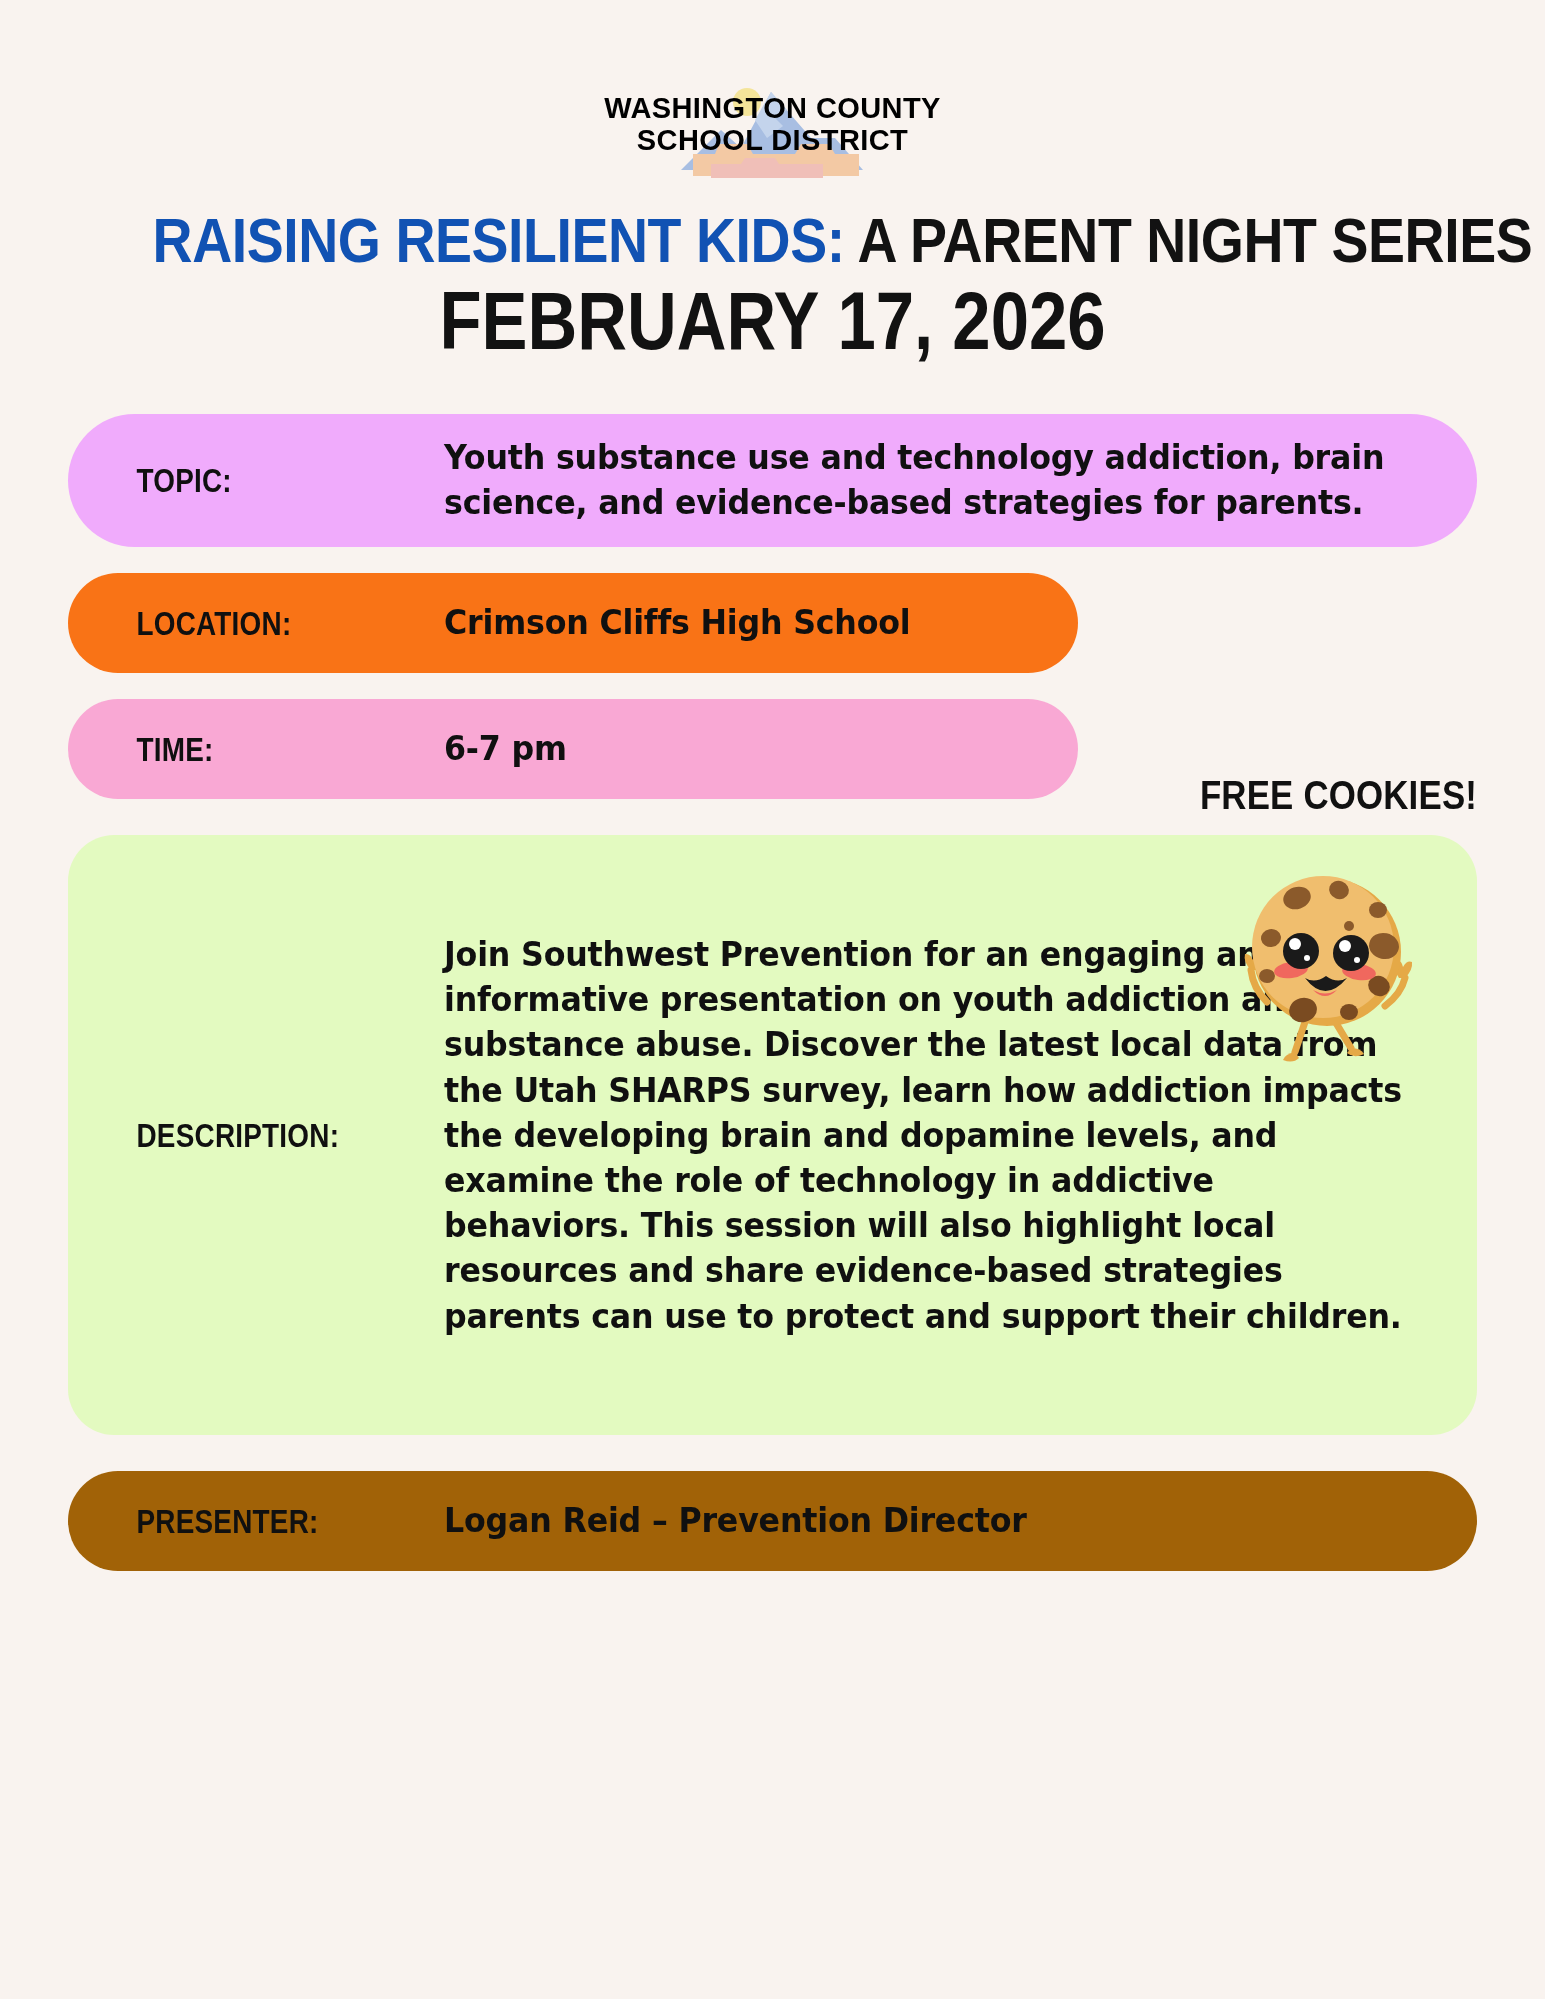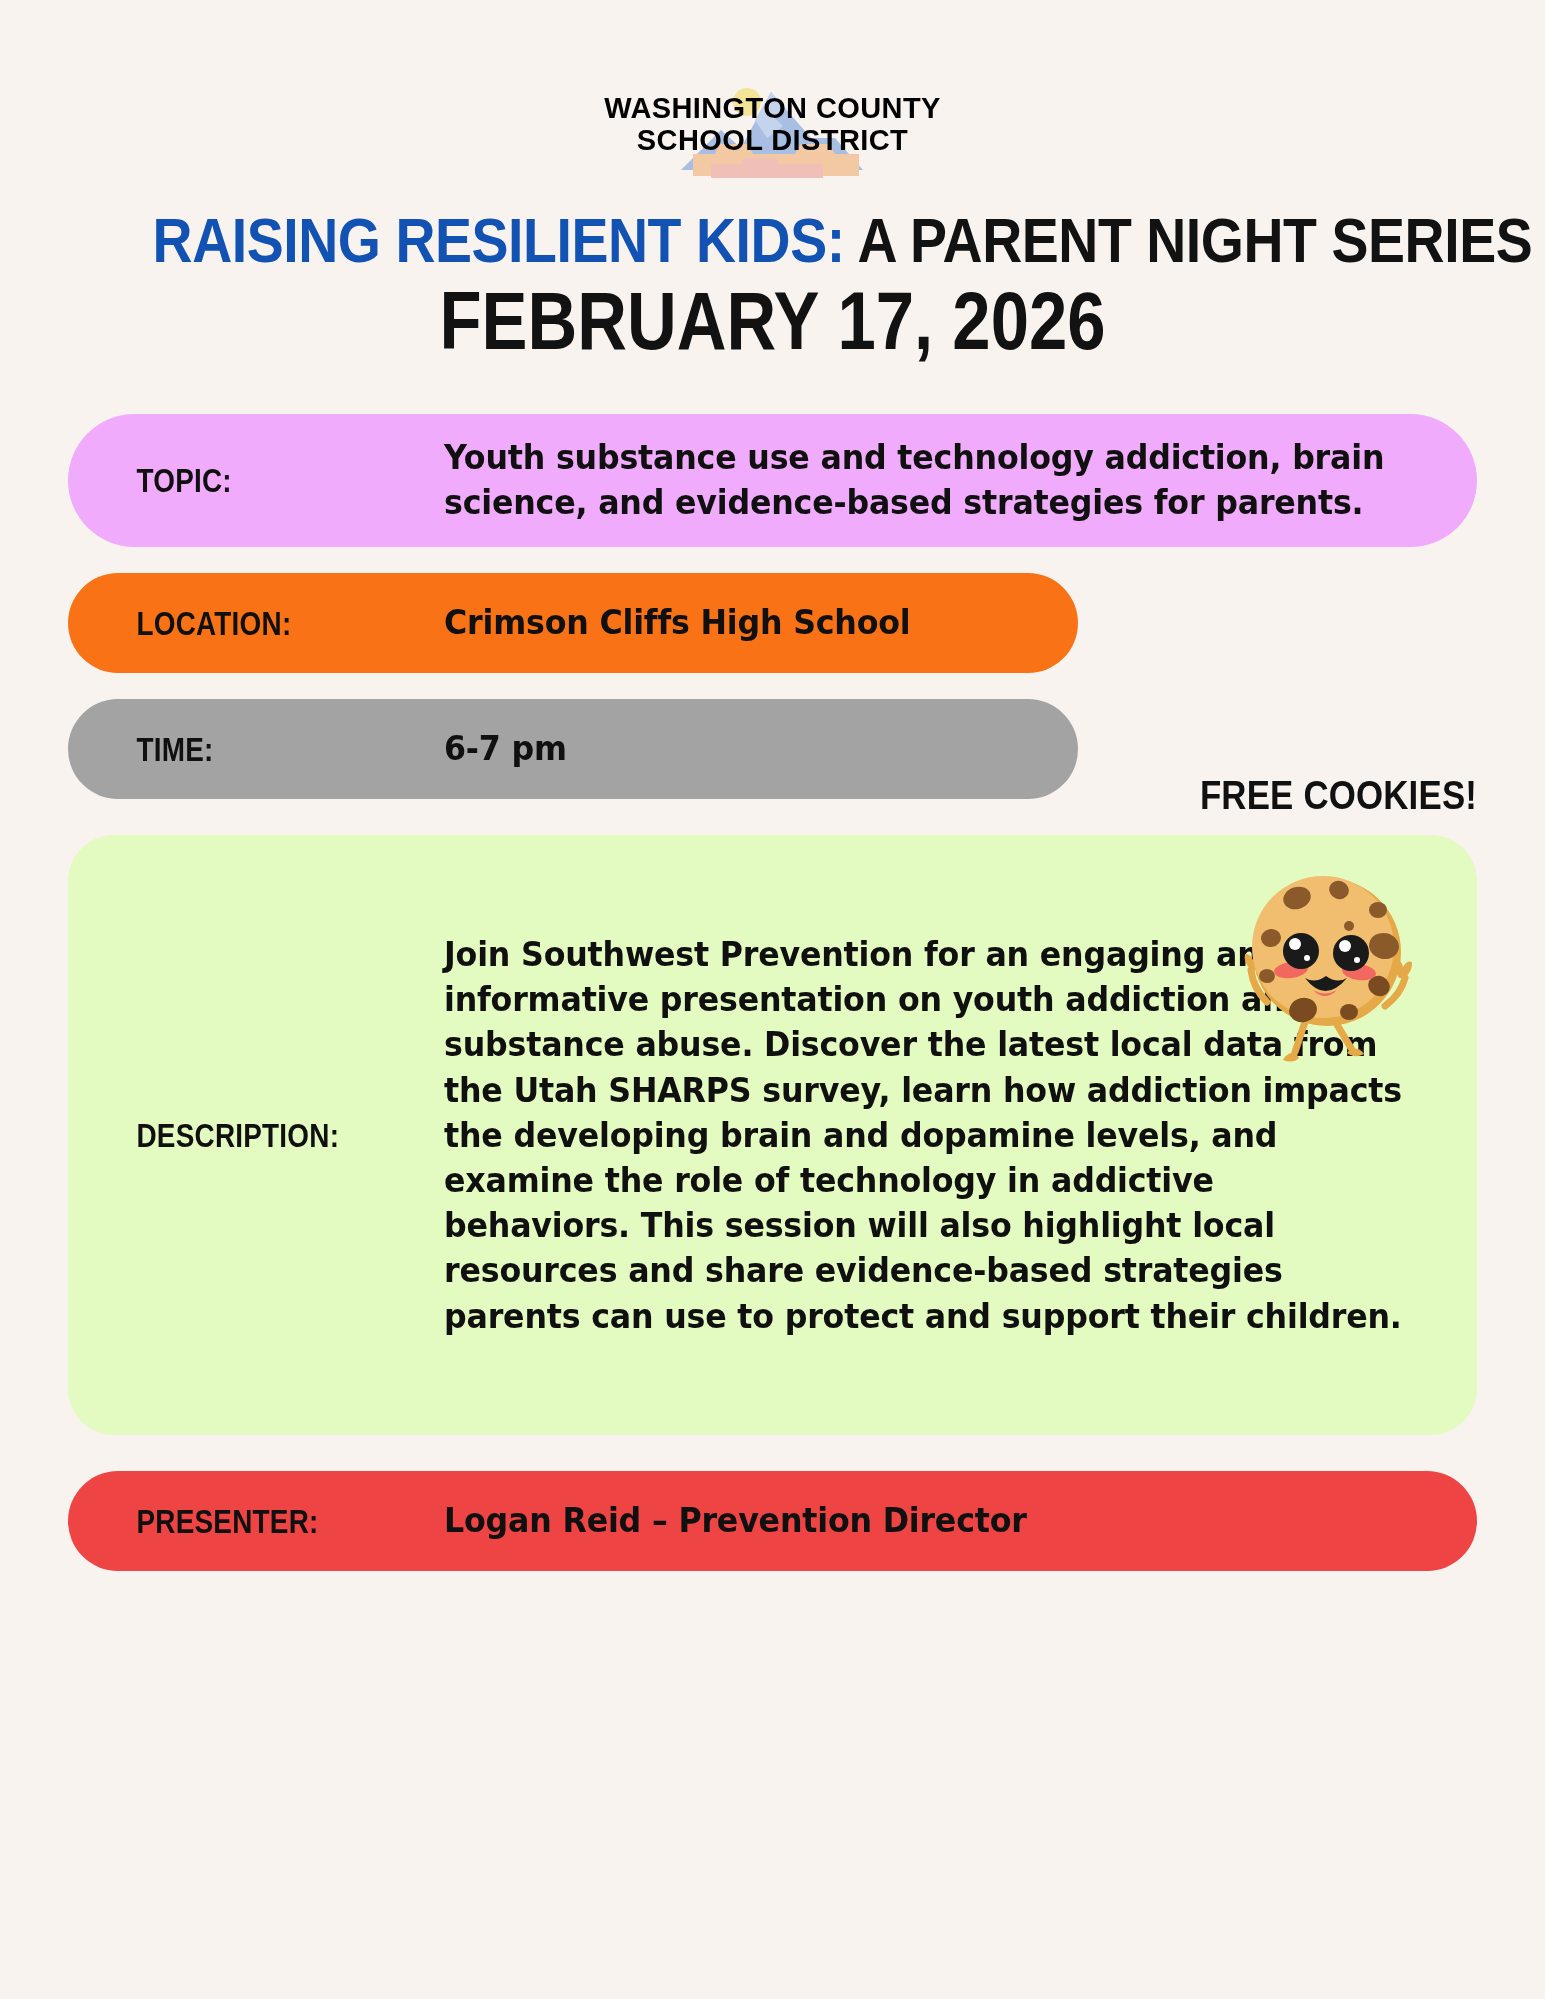--- a/index.html
+++ b/index.html
@@ -118,22 +118,22 @@
     line-height: 1.36;
     color: #101010;
     letter-spacing: -0.2px;
     transform: scaleX(0.96);
     transform-origin: left center;
   }
 
   .pill-topic    { background: #f0abfc; }
   .pill-title    { background: #F7DCFB; }
   .pill-location { background: #f97316; width: 1010px; }
-  .pill-time     { background: #a3a3a3; width: 1010px; }
-  .pill-presenter{ background: #ef4444; }
+  .pill-time     { background: #f9a8d4; width: 1010px; }
+  .pill-presenter{ background: #a16207; }
 
   .pill-description {
     background: #E3FAC0;
     border-radius: 46px;
     align-items: center;
     padding: 40px 34px;
     min-height: 600px;
   }
   .pill-description .pill-value {
     font-size: 33px;

